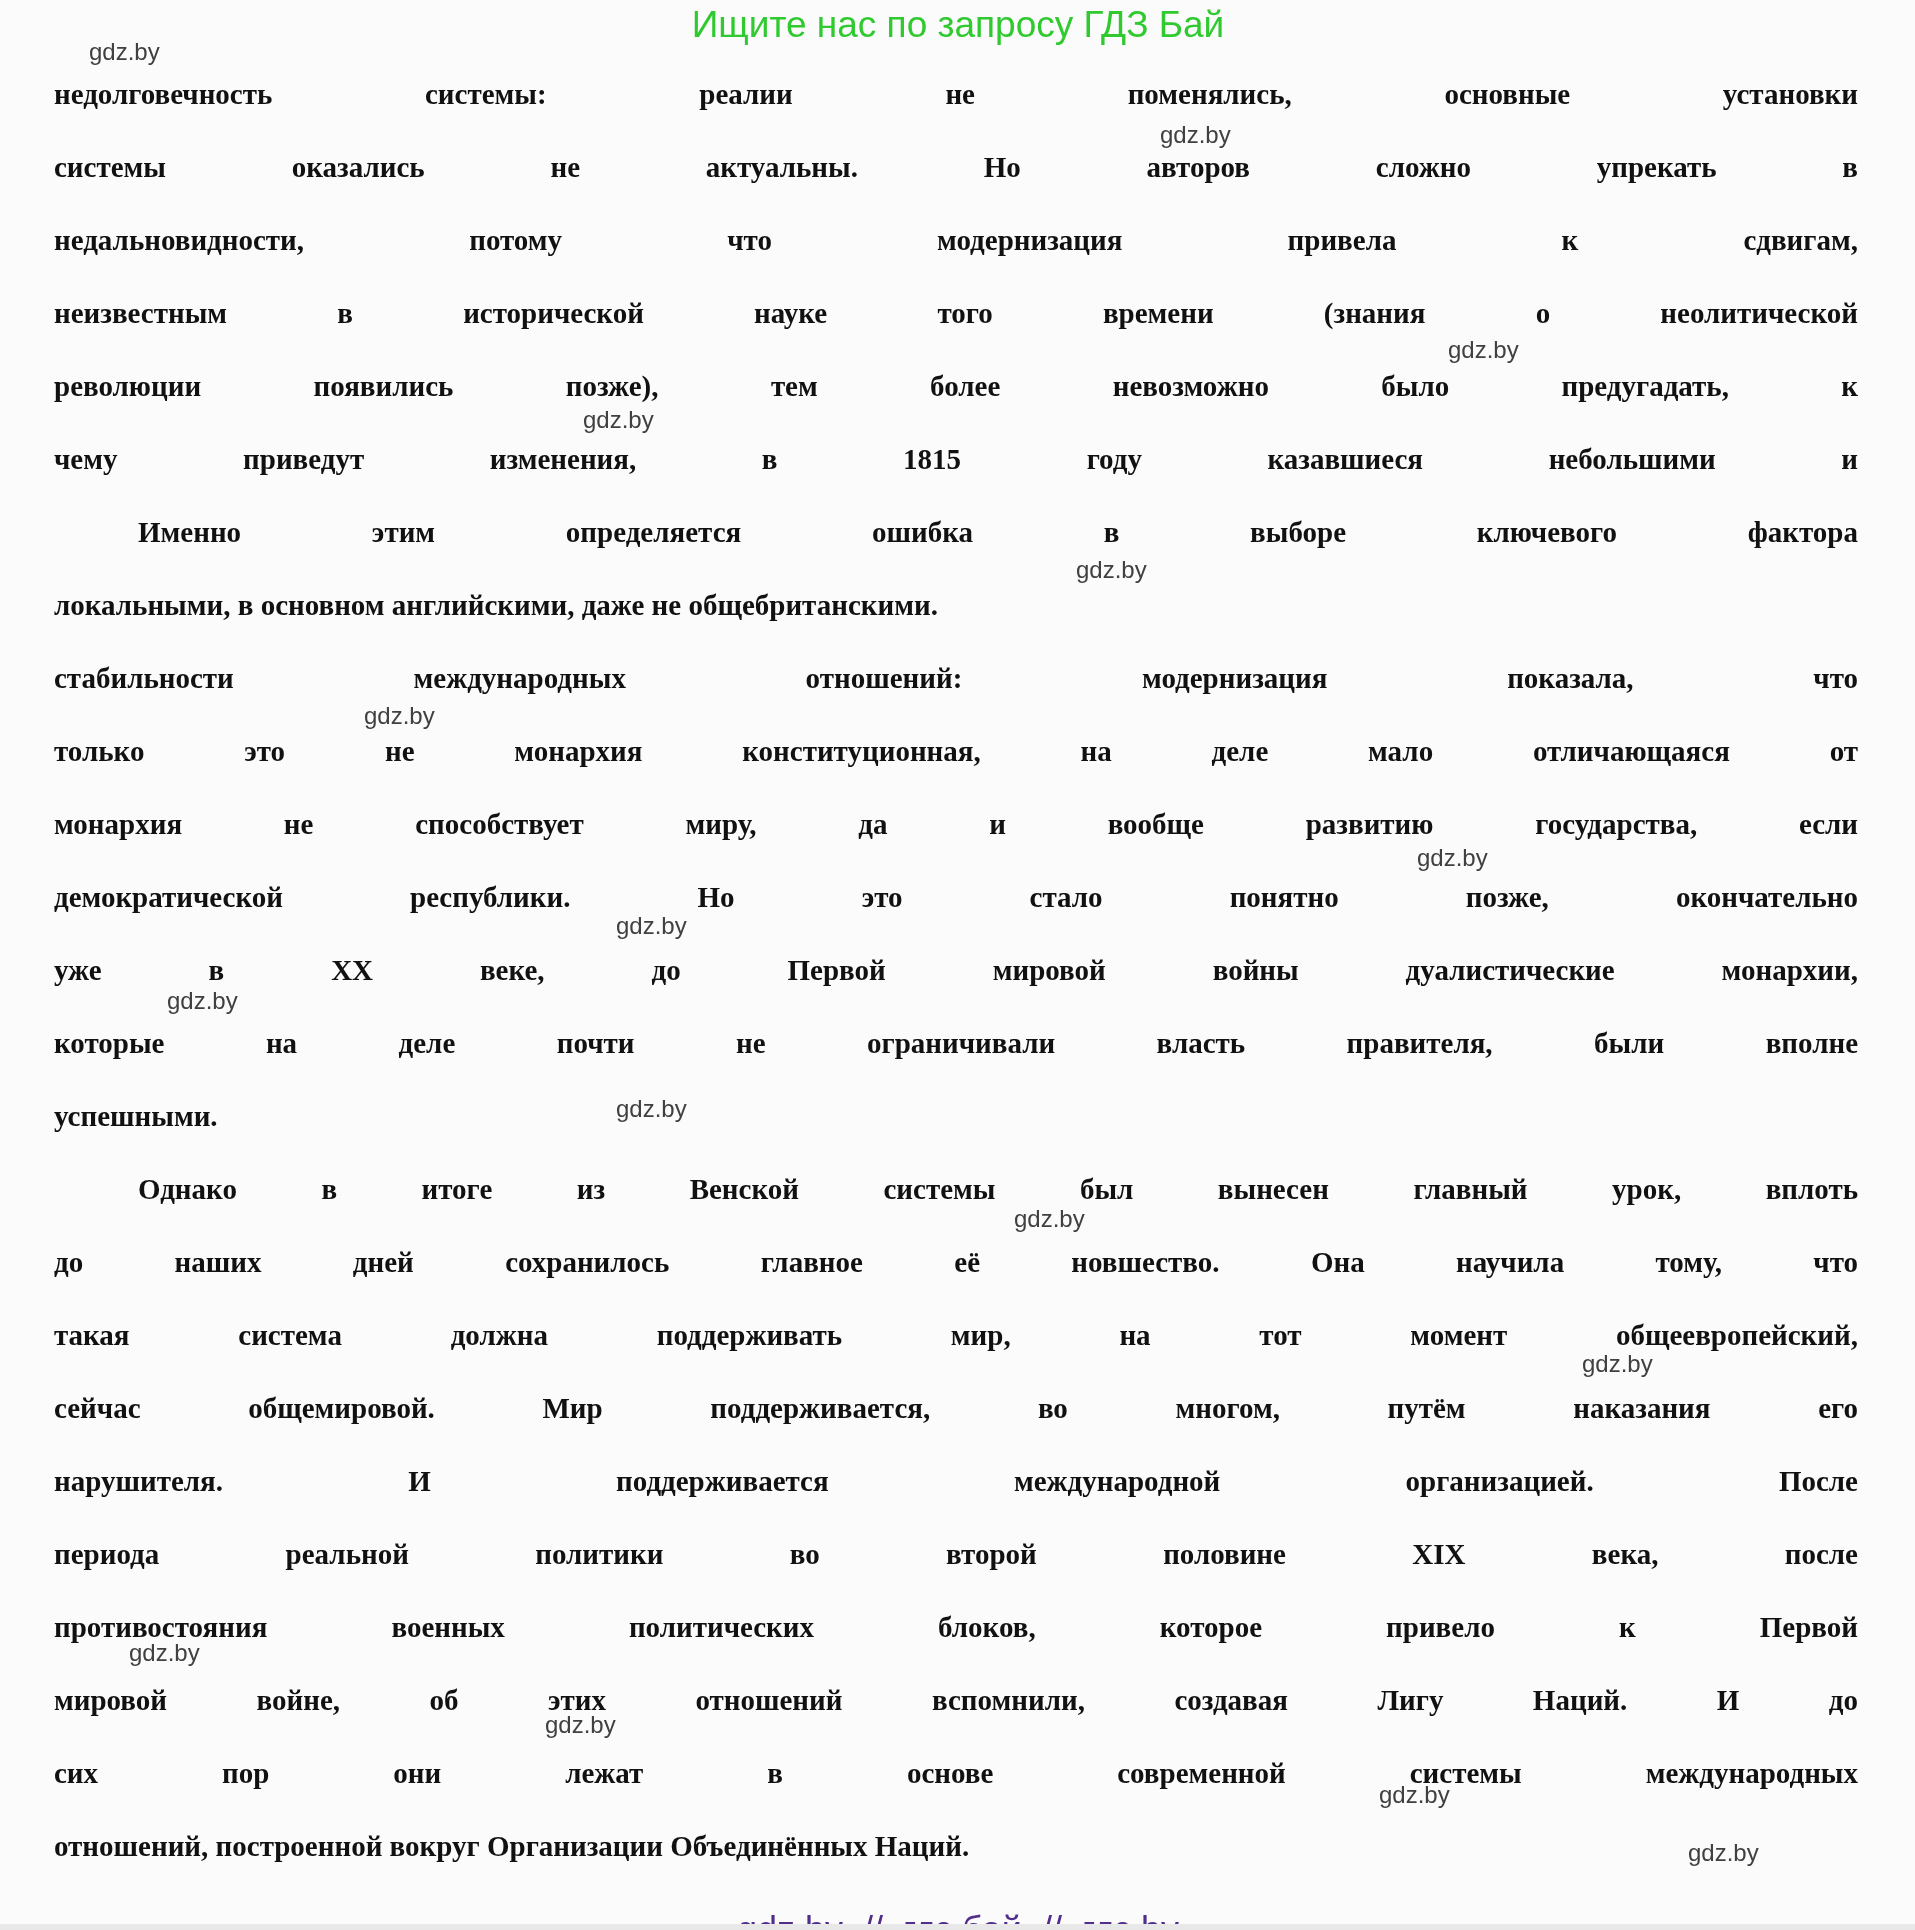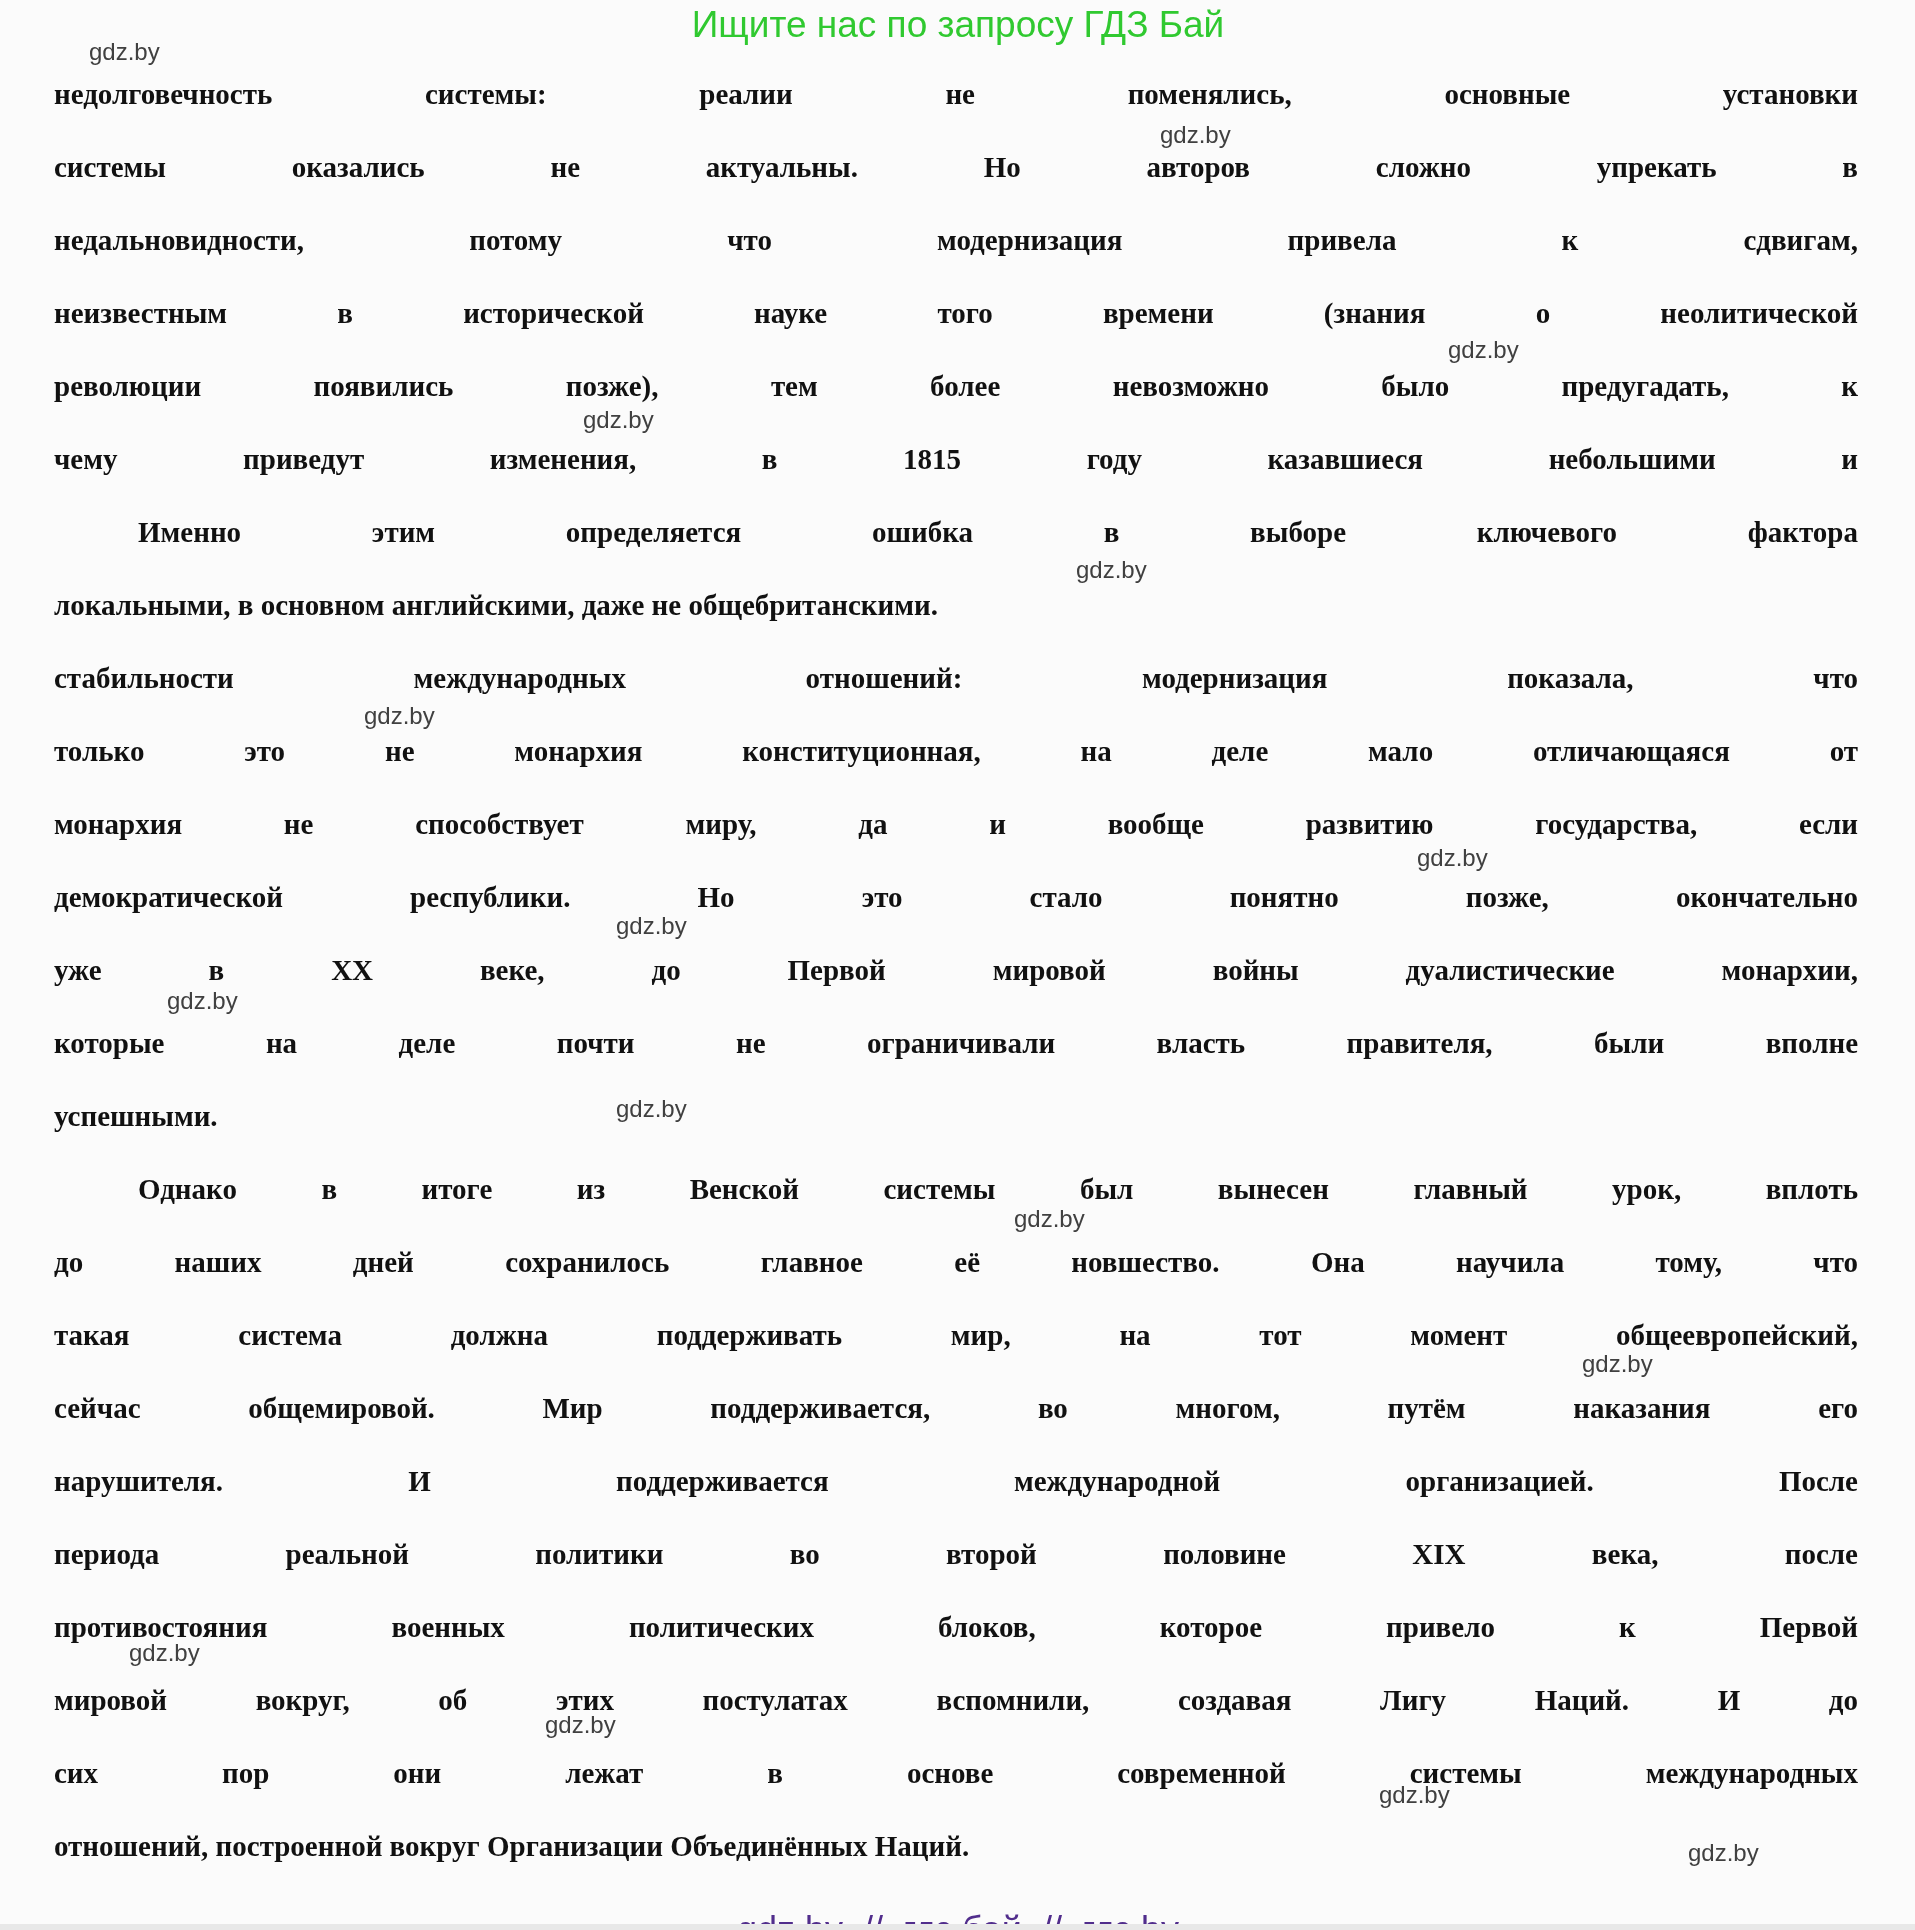--- a/index.html
+++ b/index.html
@@ -82,21 +82,21 @@
       <div class="line">уже в XX веке, до Первой мировой войны дуалистические монархии,</div>
       <div class="line">которые на деле почти не ограничивали власть правителя, были вполне</div>
       <div class="line p-end">успешными.</div>
       <div class="line p-start">Однако в итоге из Венской системы был вынесен главный урок, вплоть</div>
       <div class="line">до наших дней сохранилось главное её новшество. Она научила тому, что</div>
       <div class="line">такая система должна поддерживать мир, на тот момент общеевропейский,</div>
       <div class="line">сейчас общемировой. Мир поддерживается, во многом, путём наказания его</div>
       <div class="line">нарушителя. И поддерживается международной организацией. После</div>
       <div class="line">периода реальной политики во второй половине XIX века, после</div>
       <div class="line">противостояния военных политических блоков, которое привело к Первой</div>
-      <div class="line">мировой вокруг, об этих постулатах вспомнили, создавая Лигу Наций. И до</div>
+      <div class="line">мировой войне, об этих отношений вспомнили, создавая Лигу Наций. И до</div>
       <div class="line">сих пор они лежат в основе современной системы международных</div>
       <div class="line p-end">отношений, построенной вокруг Организации Объединённых Наций.</div>
     </div>
 
   <div class="watermarks" id="watermarks">
       <span class="wm" style="left: 89px; top: 37px; color: rgb(64, 64, 64);">gdz.by</span>
       <span class="wm" style="left: 1160px; top: 120px; color: rgb(64, 64, 64);">gdz.by</span>
       <span class="wm" style="left: 1448px; top: 335px; color: rgb(64, 64, 64);">gdz.by</span>
       <span class="wm" style="left: 583px; top: 405px; color: rgb(64, 64, 64);">gdz.by</span>
       <span class="wm" style="left: 1076px; top: 555px; color: rgb(64, 64, 64);">gdz.by</span>

